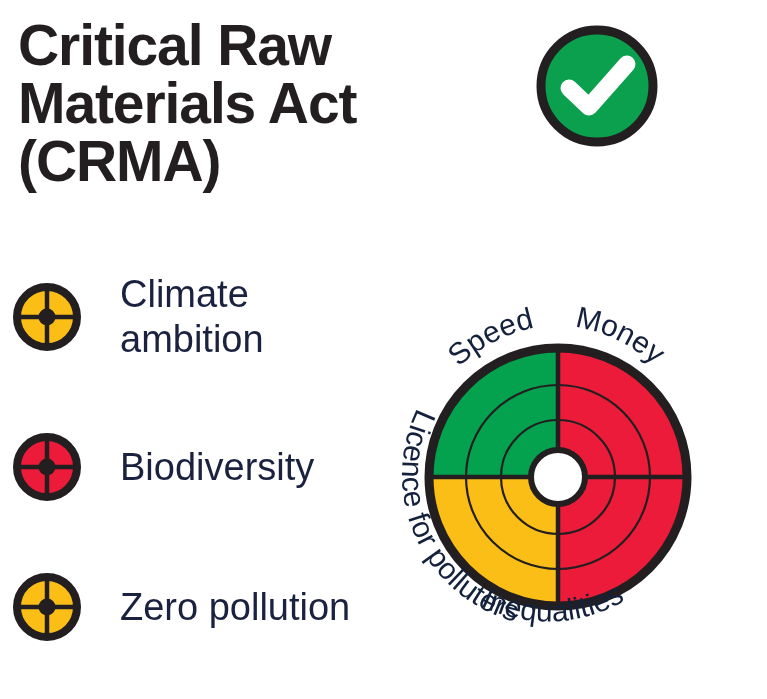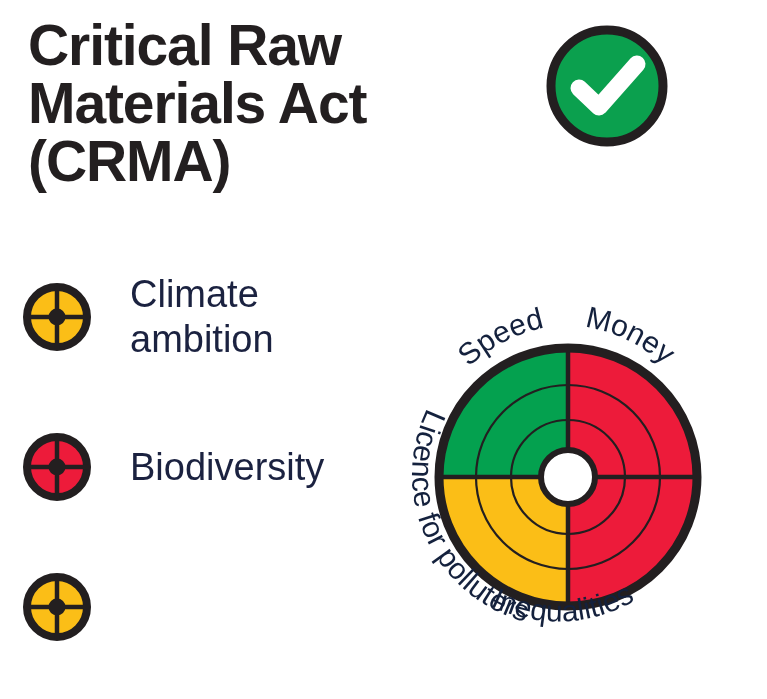--- a/index.html
+++ b/index.html
@@ -11,21 +11,21 @@
     width: 767px;
     height: 699px;
     position: relative;
     overflow: hidden;
     font-family: "Liberation Sans", sans-serif;
     color: #231f20;
   }
 
   #page {
     position: absolute;
-    left: 10px; top: 0;
+    left: 0; top: 0;
     width: 644px;
     height: 699px;
     background: #ffffff;
   }
 
   
   .title-block {
     position: absolute;
     left: 18px;
     top: 16px;
@@ -141,20 +141,21 @@
       <div class="legend-label">Biodiversity</div>
     </div>
 
     <div class="legend-row r2">
       <svg class="legend-icon" viewBox="0 0 74 74">
         <circle cx="37" cy="37" r="30" fill="#FBBE17" stroke="#231f20" stroke-width="8"></circle>
         <line x1="37" y1="5" x2="37" y2="69" stroke="#231f20" stroke-width="4.5"></line>
         <line x1="5" y1="37" x2="69" y2="37" stroke="#231f20" stroke-width="4.5"></line>
         <circle cx="37" cy="37" r="8.5" fill="#231f20"></circle>
       </svg>
+      <div class="legend-label">Zero pollution</div>
     </div>
 
   </div>
 
   <div class="dial">
     <svg width="420" height="400" viewBox="0 0 420 400">
       <defs>
 
         <path id="arcSpeed" d="M 107.5 82.5 A 152 152 0 0 1 210 37" fill="none"></path>
         <path id="arcMoney" d="M 210 37 A 152 152 0 0 1 314 85" fill="none"></path>

